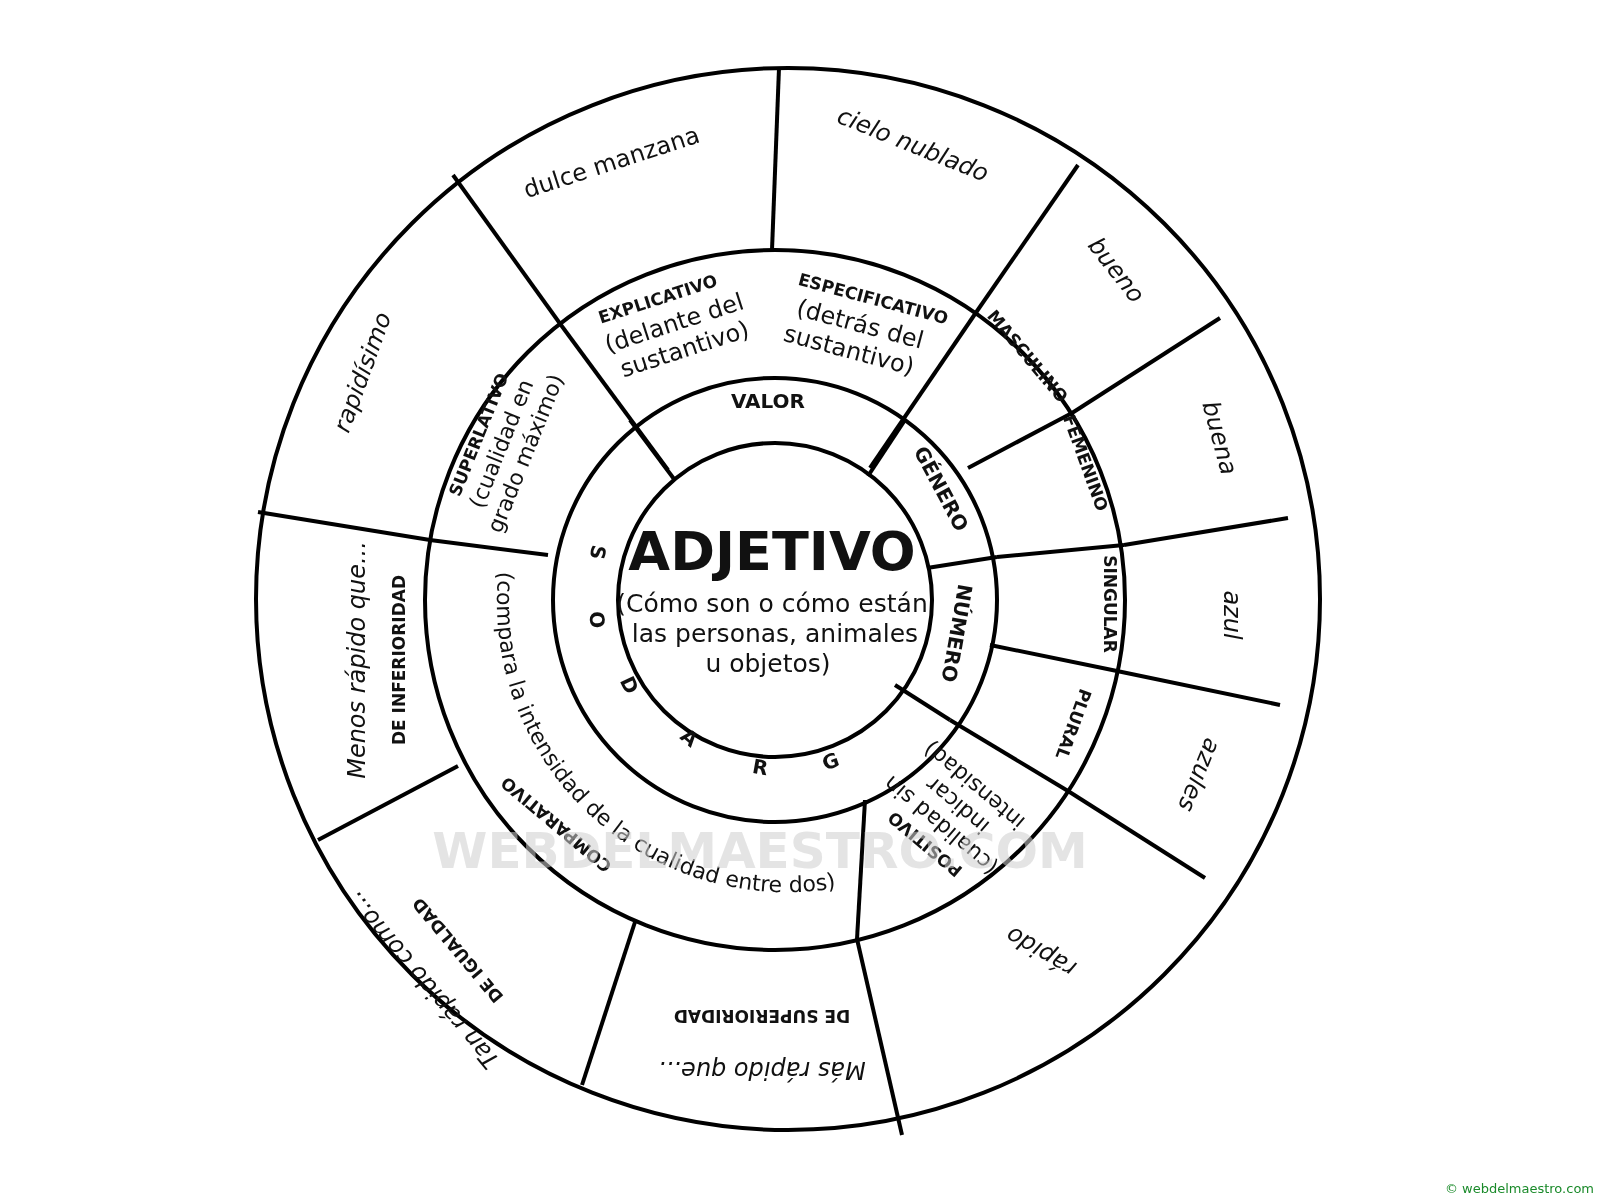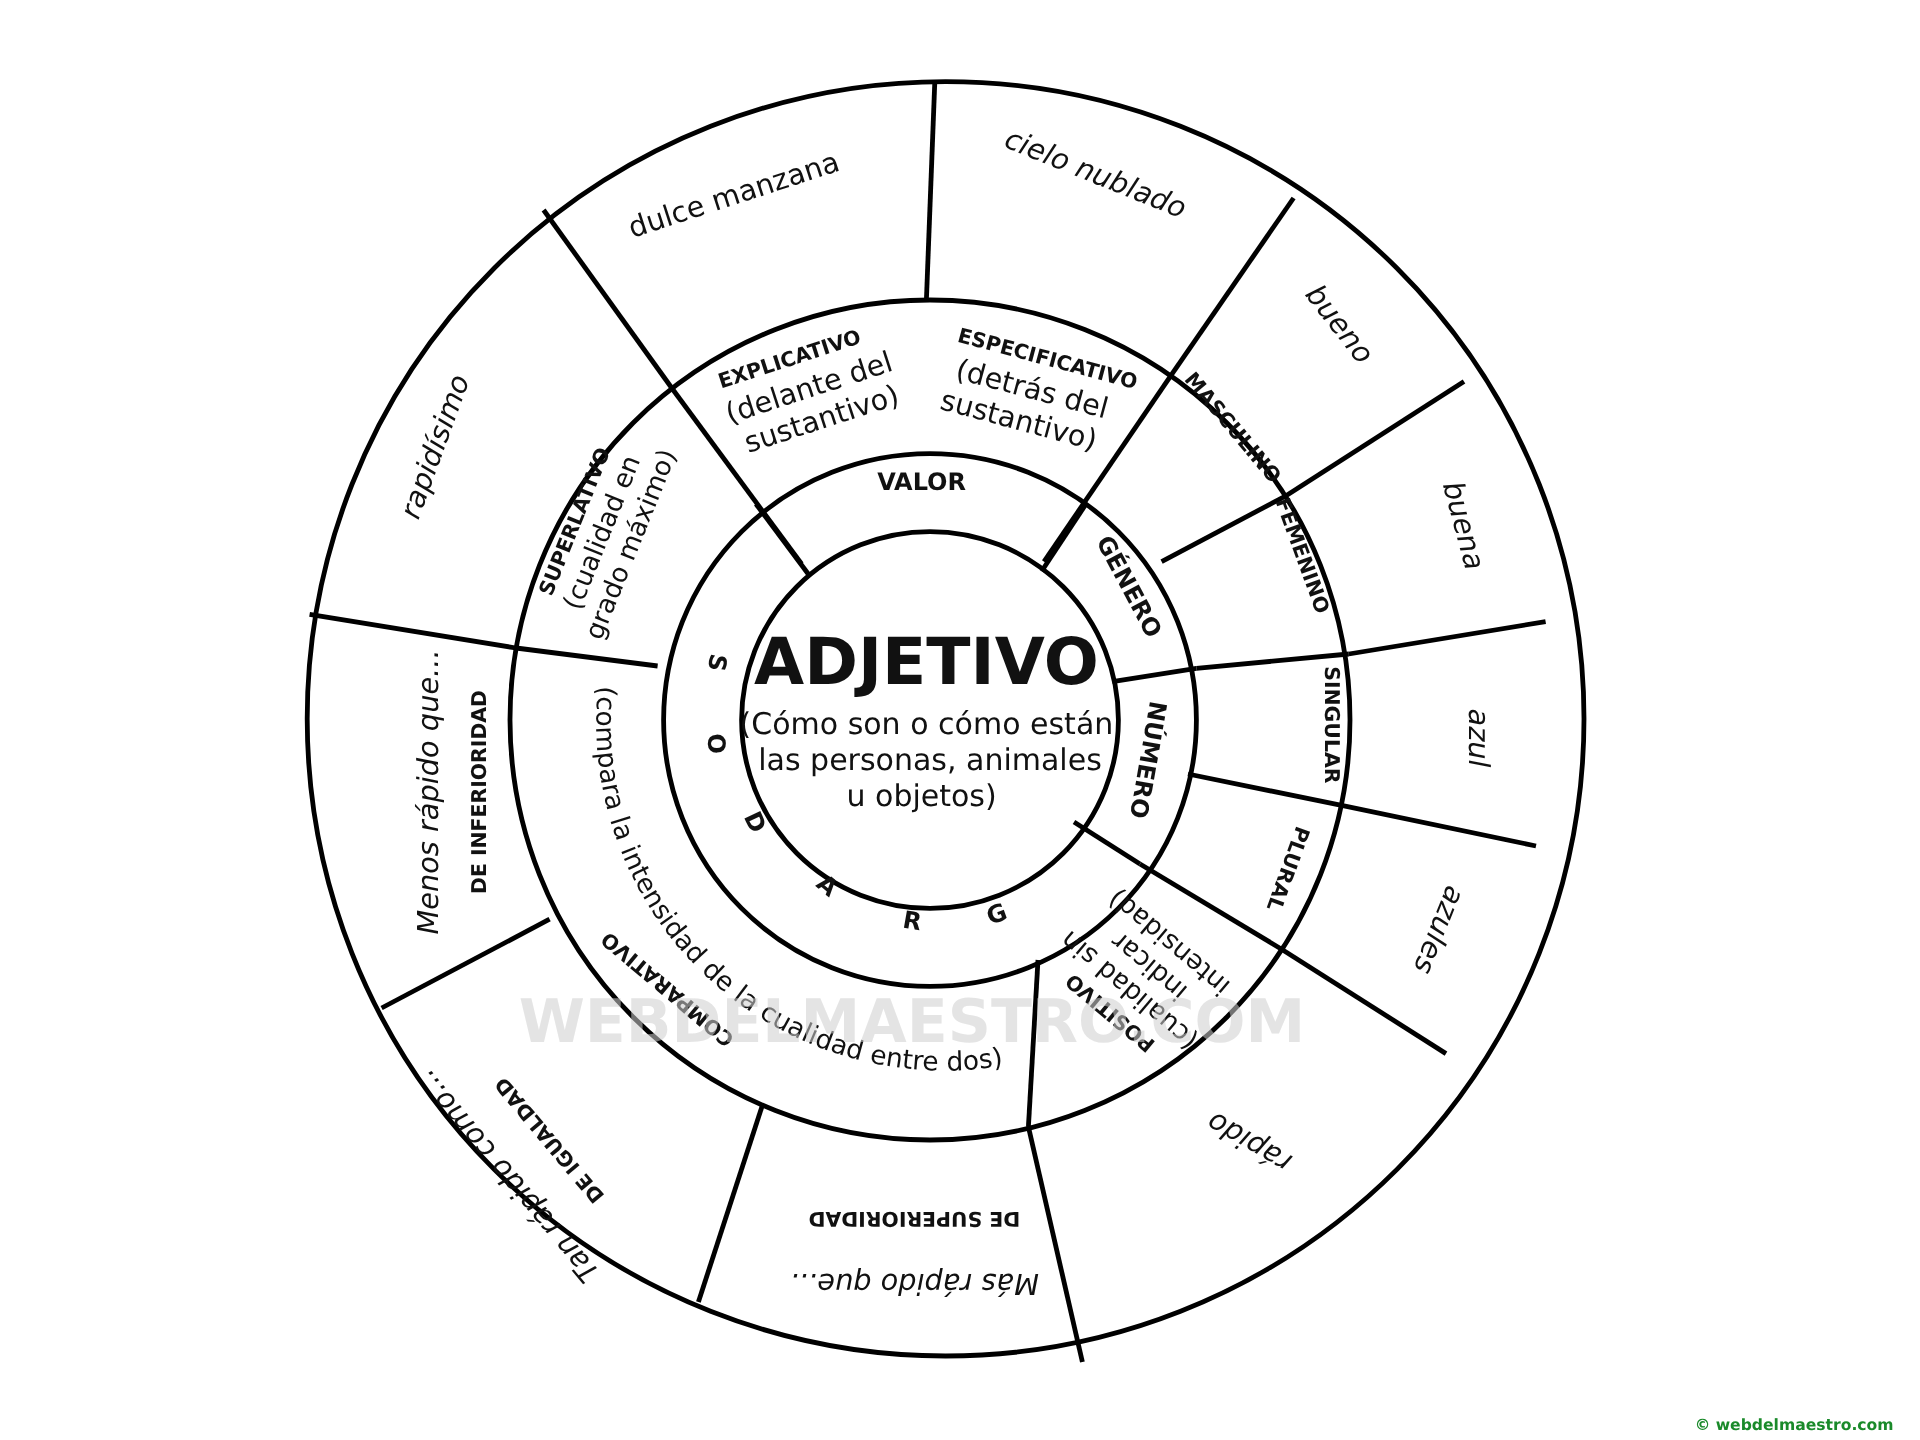--- a/index.html
+++ b/index.html
@@ -3,21 +3,21 @@
 <meta charset="utf-8">
 <style>
   html, body { margin:0; padding:0; background:#ffffff; }
   body { width:1600px; height:1200px; position:relative; overflow:hidden; font-family:"DejaVu Sans", sans-serif; }
   #wheel { position:absolute; left:0; top:0; }
   .line { stroke:#000; stroke-width:4; fill:none; }
   .lbl { font-family:"DejaVu Sans", sans-serif; fill:#111; }
   .bold { font-weight:bold; }
   .ital { font-style:italic; }
   .wm { font-family:"DejaVu Sans", sans-serif; font-weight:bold; fill:#cfcfcf; opacity:0.55; }
-  #copyright { position:absolute; right:22px; bottom:4px; color:#1a8a2a; font-weight:bold; font-family:"DejaVu Sans", sans-serif; font-size:13px; }
+  #copyright { position:absolute; right:6px; bottom:4px; color:#1a8a2a; font-weight:normal; font-family:"DejaVu Sans", sans-serif; font-size:13px; }
 </style>
 </head>
 <body>
 
 <svg id="wheel" width="1600" height="1200" viewBox="0 0 1600 1200" xmlns="http://www.w3.org/2000/svg">
 
   <ellipse class="line" cx="788" cy="599" rx="532" ry="531"></ellipse>
   <circle class="line" cx="775" cy="600" r="350"></circle>
   <circle class="line" cx="775" cy="600" r="222"></circle>
   <circle class="line" cx="775" cy="600" r="157"></circle>

